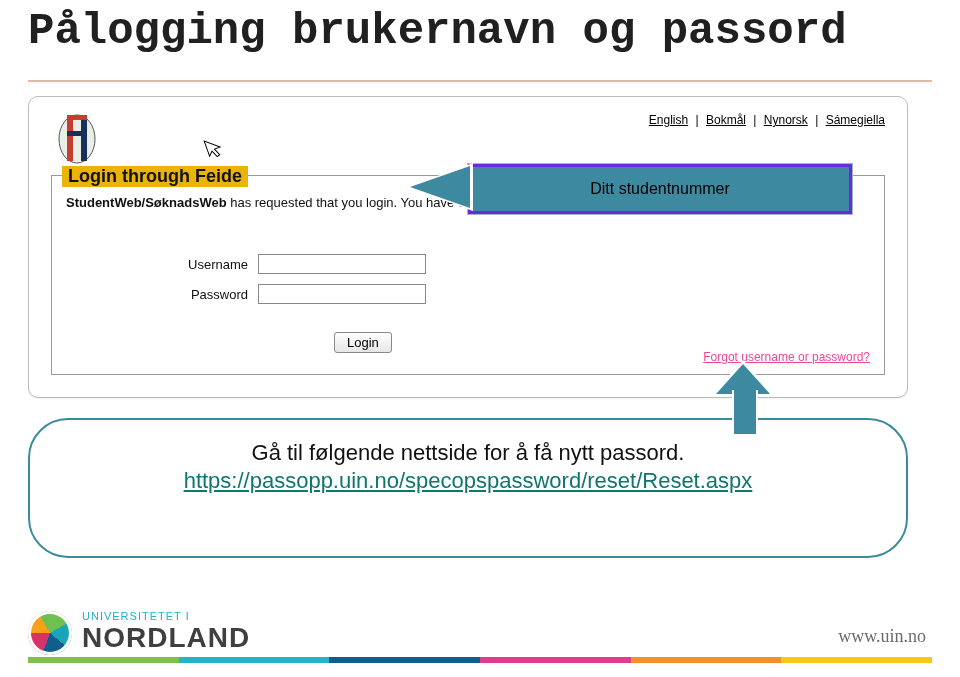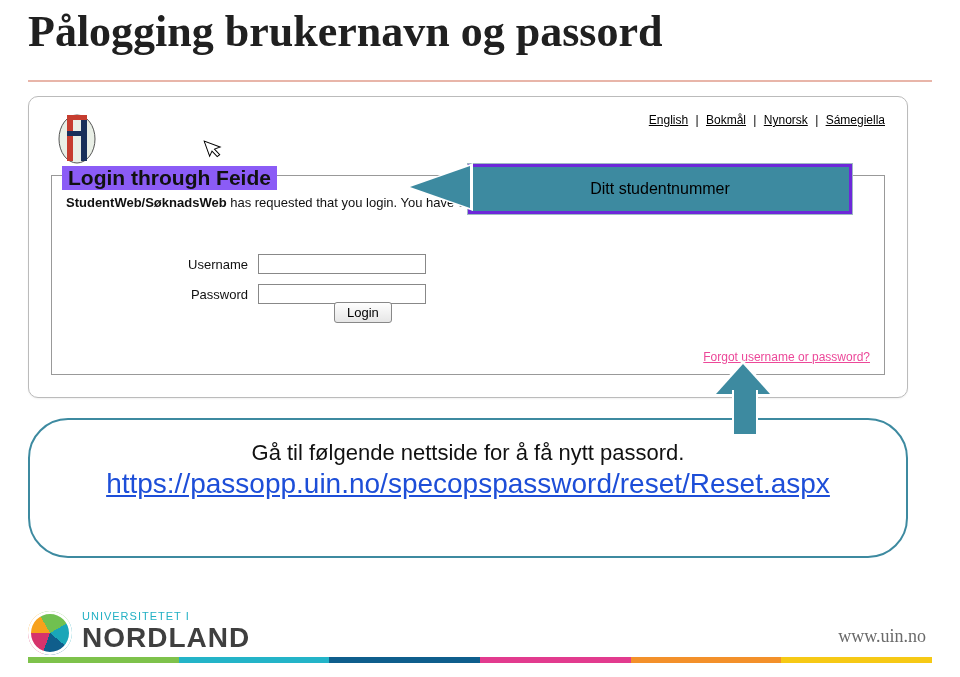--- a/index.html
+++ b/index.html
@@ -11,21 +11,21 @@
     background: #fff;
     position: relative;
     overflow: hidden;
   }
 
   
   .slide-title {
     position: absolute;
     top: 6px;
     left: 28px;
-    font-family: Liberation Serif, serif;
+    font-family: Liberation Mono, monospace;
     font-size: 44px;
     font-weight: 700;
     color: #202020;
     text-align: center;
   }
 
   .title-rule {
     position: absolute;
     top: 80px;
     left: 28px;
@@ -88,23 +88,23 @@
     width: 834px;
     height: 200px;
     border: 1px solid #999;
     box-sizing: border-box;
     background: #fff;
   }
   .login-box .heading {
     position: absolute;
     top: -10px;
     left: 10px;
-    background: #8b5cf6;
+    background: #eab308;
     padding: 0 6px;
-    font-size: 21px;
+    font-size: 18px;
     font-weight: 700;
     color: #111;
   }
   .login-msg {
     position: absolute;
     top: 18px;
     left: 14px;
     right: 14px;
     font-size: 13px;
     line-height: 1.45;
@@ -133,21 +133,21 @@
     width: 168px;
     height: 20px;
     border: 1px solid #888;
     font-size: 13px;
     padding: 0 4px;
     box-sizing: border-box;
   }
 
   .login-btn-wrap {
     position: absolute;
-    top: 126px;
+    top: 156px;
     left: 282px;
   }
   .login-btn {
     font-size: 13px;
     padding: 2px 12px;
     border: 1px solid #888;
     background: linear-gradient(#fefefe,#e6e6e6);
     border-radius: 3px;
     cursor: pointer;
   }
@@ -256,22 +256,22 @@
     padding: 20px 40px 10px 40px;
     text-align: center;
     font-family: Tahoma, Arial, sans-serif;
   }
   .tip-box .line1 {
     font-size: 22px;
     color: #111;
     margin-bottom: 2px;
   }
   .tip-box .line2 a {
-    font-size: 28px;
-    color: #1d4ed8;
+    font-size: 22px;
+    color: #0f766e;
     text-decoration: underline;
   }
 
   
   .footer-logo {
     position: absolute;
     bottom: 22px;
     left: 28px;
     display: flex;
     align-items: flex-start;

